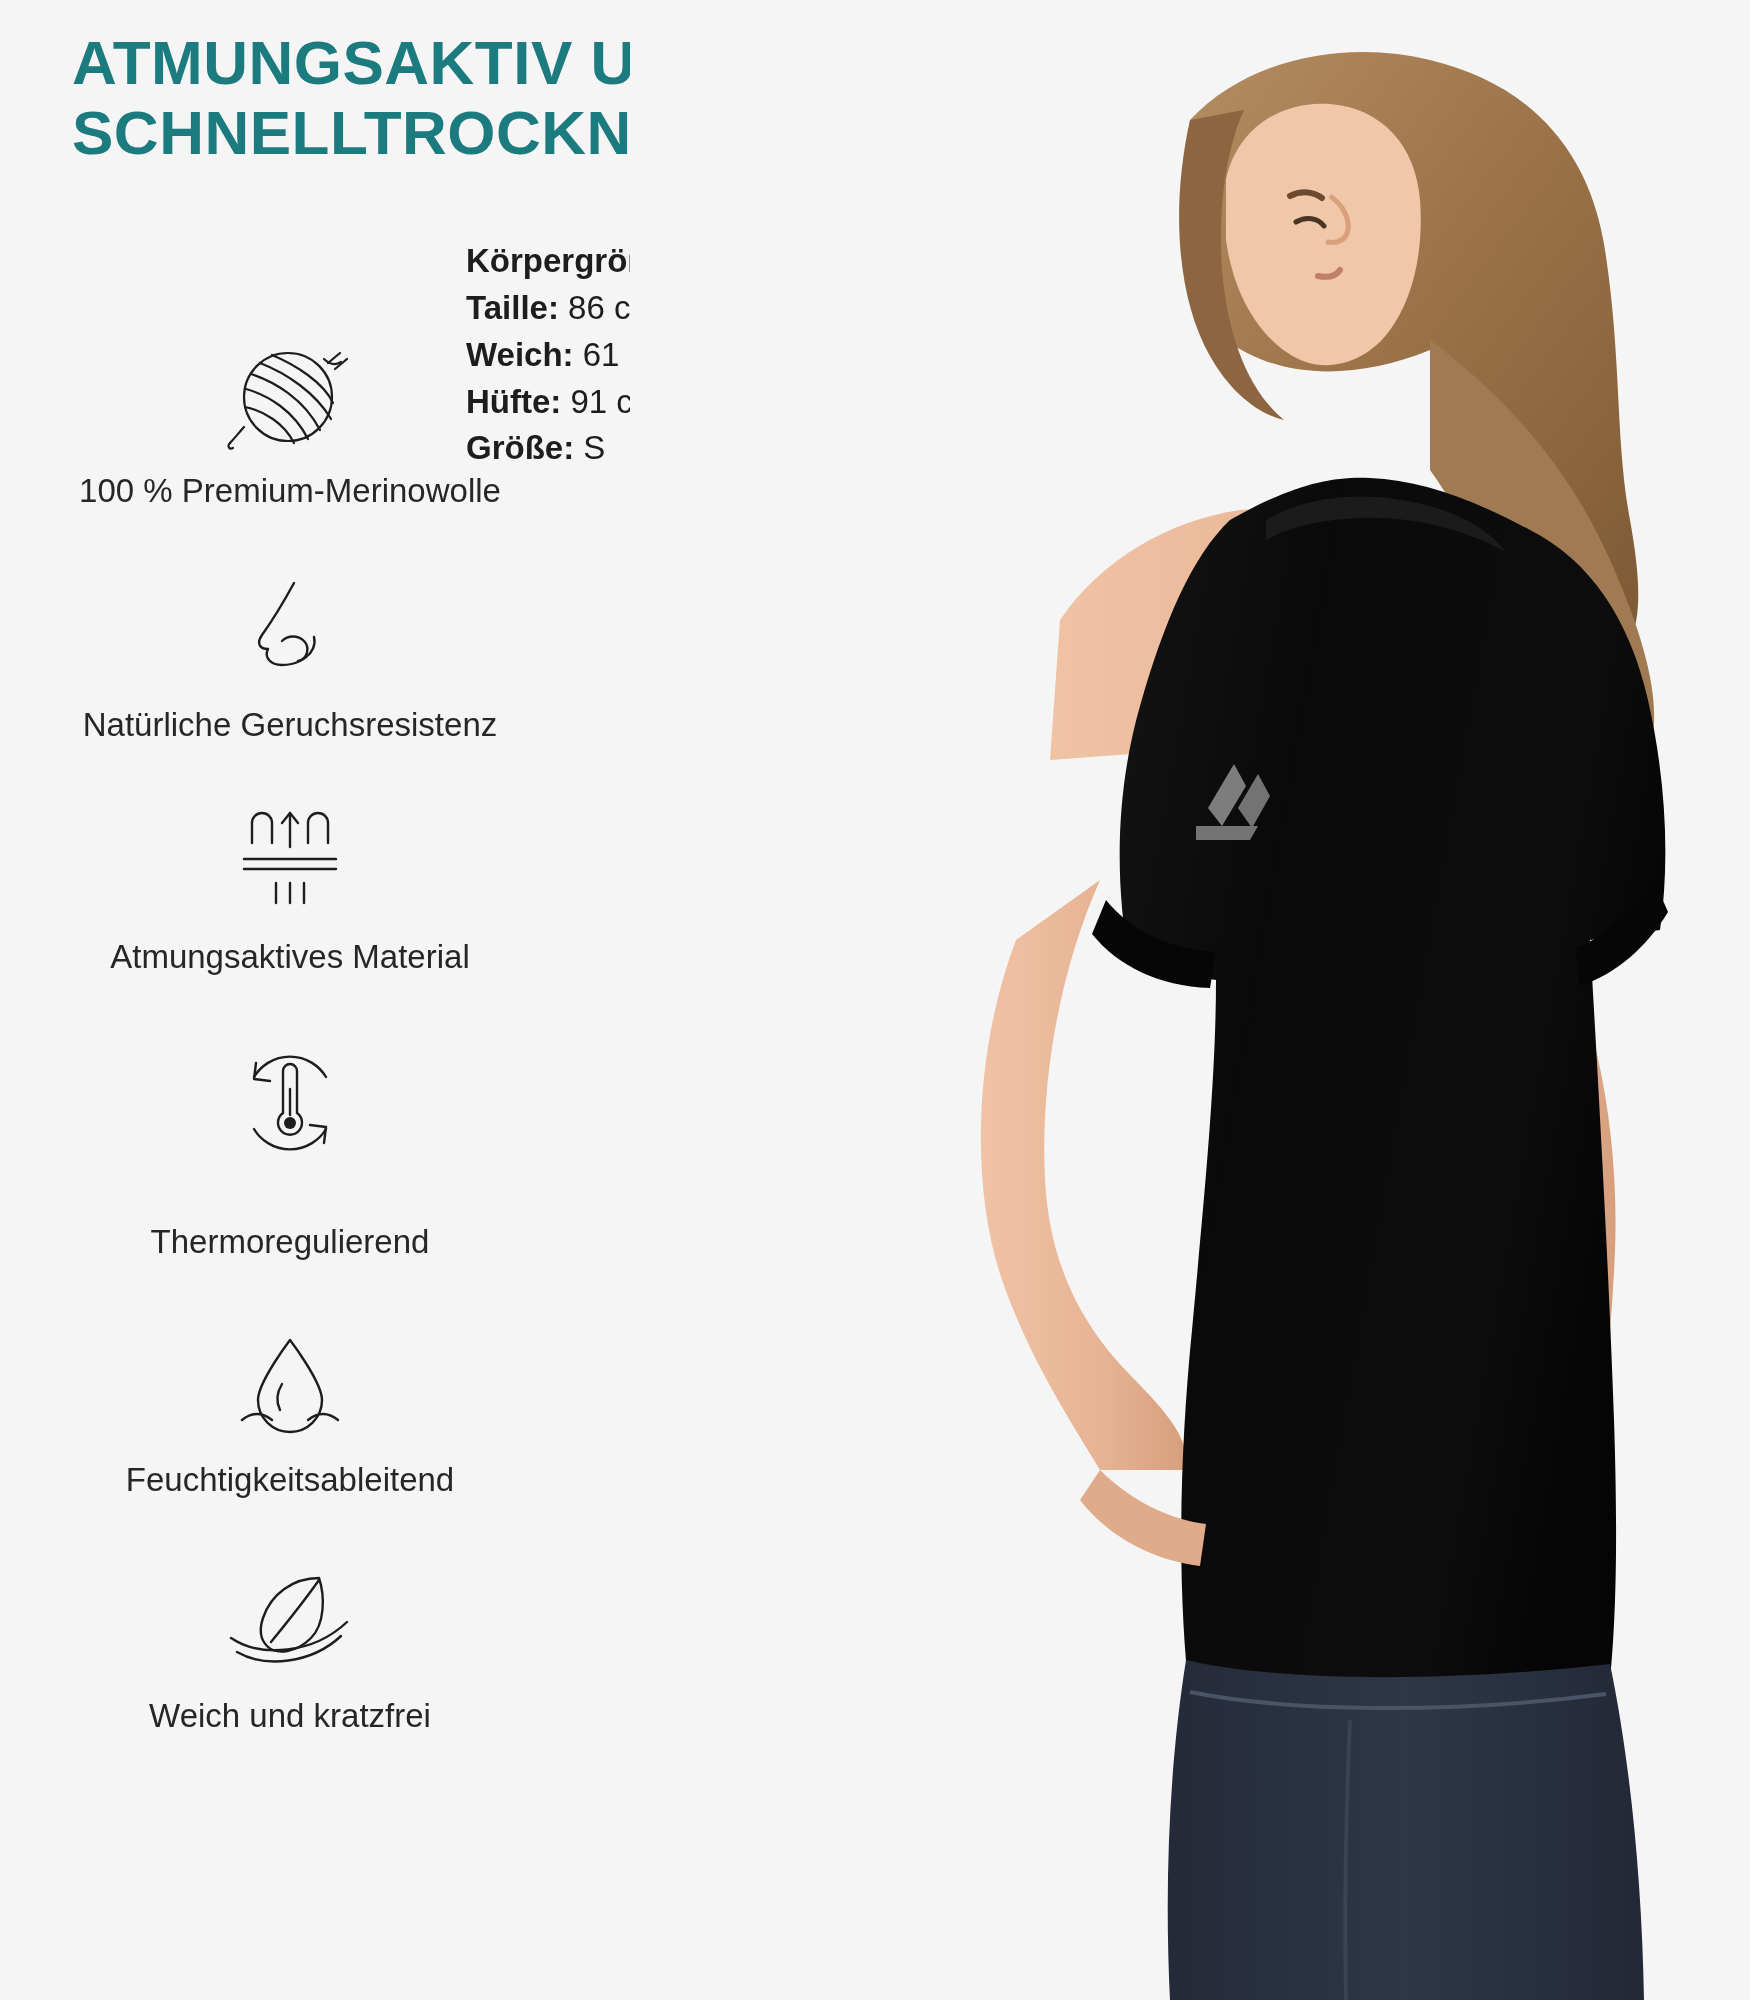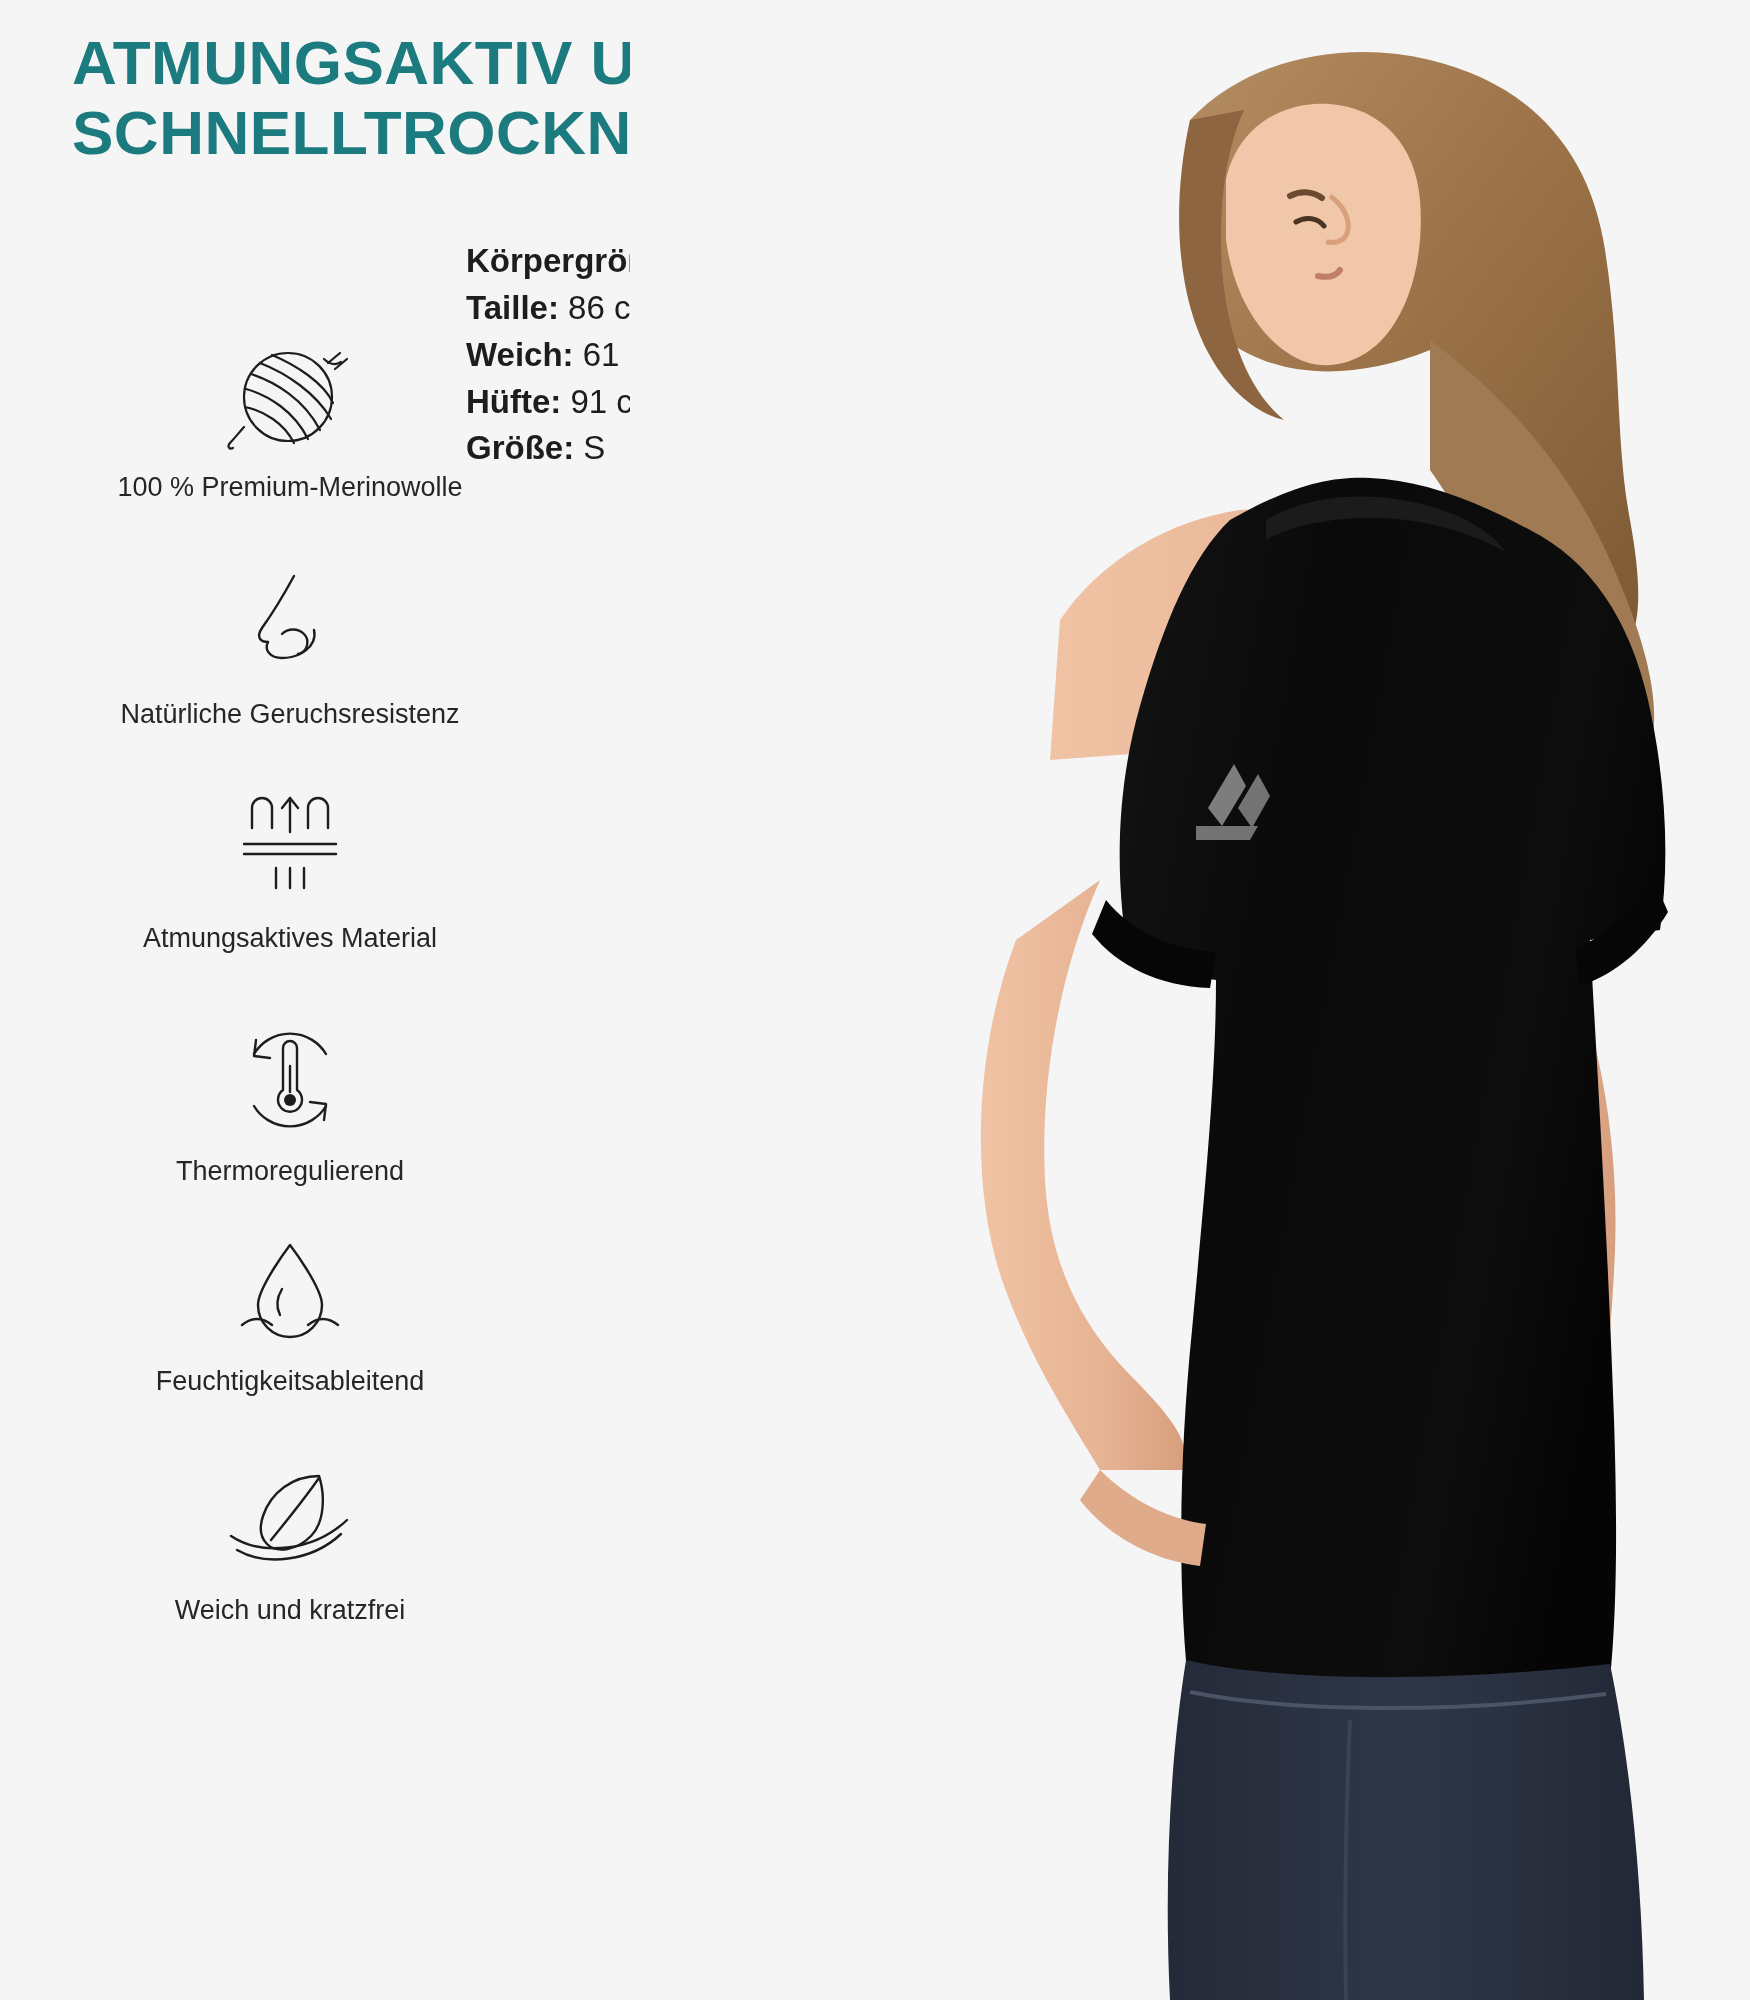--- a/index.html
+++ b/index.html
@@ -72,32 +72,32 @@
   }
   .feature .ficon {
     width: 150px;
     height: 130px;
     display: flex;
     align-items: center;
     justify-content: center;
   }
   .feature .flabel {
     margin-top: 10px;
-    font-size: 27px;
+    font-size: 33px;
     line-height: 1.28;
     text-align: left;
     color: #262626;
     max-width: 500px;
   }
 
   
   .feature.f1 { margin-bottom: 52px; }
   .feature.f2 { margin-bottom: 58px; }
   .feature.f3 { margin-bottom: 50px; }
-  .feature.f4 { margin-bottom: 36px; }
+  .feature.f4 { margin-bottom: 56px; gap: 44px; }
   .feature.f5 { margin-bottom: 54px; }
   .feature.f6 { margin-bottom: 0; }
 
   
   .photo {
     position: absolute;
     right: 0;
     top: 0;
     width: 1120px;
     height: 2000px;

